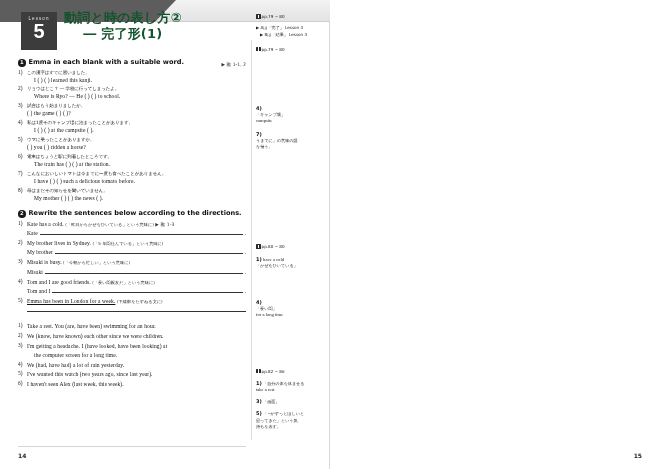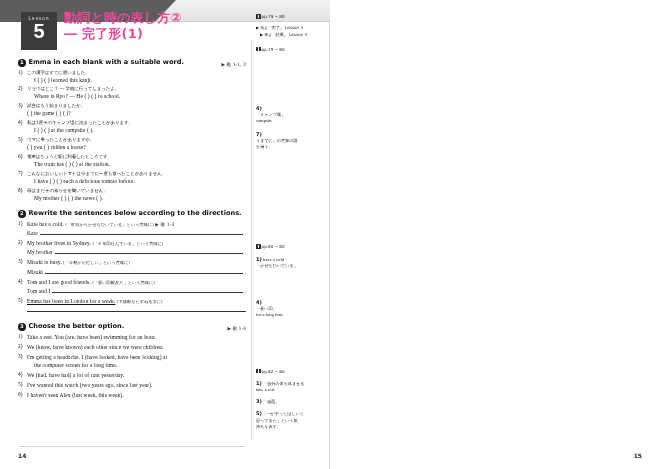--- a/index.html
+++ b/index.html
@@ -37,24 +37,24 @@
     font-size: 4.5px; letter-spacing: 1.1px; margin-top: 4px;
     display: block; color: #e6e6e6;
   }
   .lesson-num {
     font-family: "Liberation Sans", sans-serif;
     font-size: 20px; font-weight: bold; line-height: 21px; display: block;
   }
   .unit-title {
     position: absolute; left: 64px; top: 10px; z-index: 5;
     font-family: "DejaVu Sans", sans-serif;
-    font-weight: bold; font-size: 13px; line-height: 16px; color: #ec4899;
+    font-weight: bold; font-size: 13px; line-height: 16px; color: #14532d;
     letter-spacing: 0.2px;
   }
-  .unit-title .l2 { display: block; }
+  .unit-title .l2 { display: block; text-align: center; }
 
   
   .col-main  { position: absolute; top: 58px; left: 18px; width: 228px; }
   .col-note  { position: absolute; top: 14px; width: 72px; font-size: 4.1px;
                color: #222; line-height: 6.2px;
                font-family: "DejaVu Sans", sans-serif; }
   .page-left  .col-note { left: 256px; }
 
   .col-rule-l { position: absolute; left: 251px; top: 40px; width: 0;
                 height: 400px; border-left: 1px solid #dcdcdc; }
@@ -263,25 +263,20 @@
               <span class="dir">(下線部をたずねる文に)</span>
             </div>
             <div class="en noind inlinewrap">
               <span class="grow"></span>
             </div>
           </div>
         </div>
       </div>
 
       <div class="ex" style="margin-top:10px;">
-        <div class="ex-head">
-          <span class="bullnum">3</span>
-          <span>Choose the better option.</span>
-          <span class="ex-ref">▶ 教 1-3</span>
-        </div>
         <div class="qlist">
           <div class="q">
               <span class="qn">1)</span>
               <div class="en noind">Take a rest.  You (are, have been) swimming for an hour.</div>
             </div>
           <div class="q">
               <span class="qn">2)</span>
               <div class="en noind">We (know, have known) each other since we were children.</div>
             </div>
           <div class="q">

